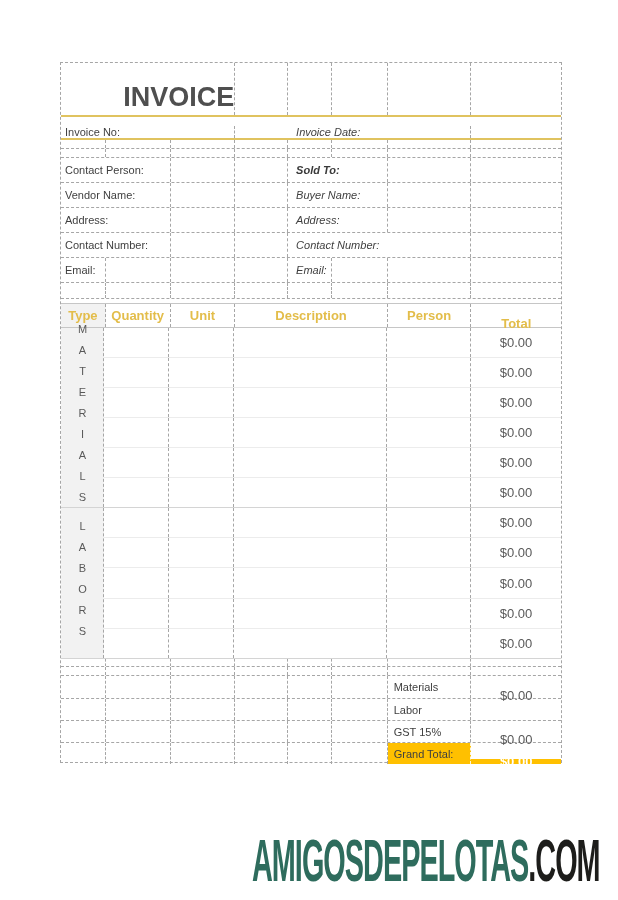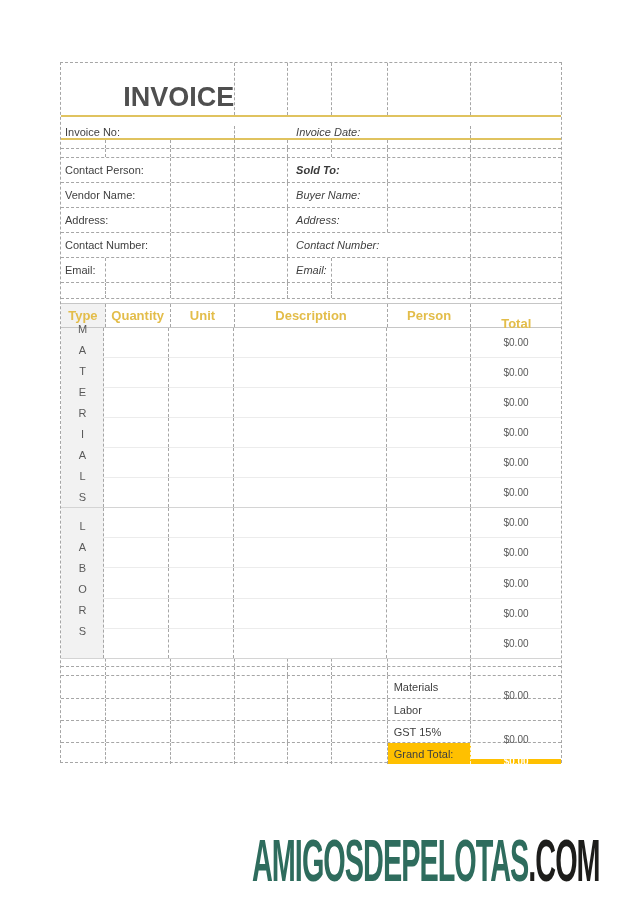--- a/index.html
+++ b/index.html
@@ -41,21 +41,21 @@
   .section { display: flex; border-bottom: 1px solid #d4d4d4; flex: none; }
   .type-col { width: 45px; background: #f2f2f2; border-right: 1px dashed var(--dash,#a6a6a6);
               display: flex; align-items: center; justify-content: center; }
   .type-label { writing-mode: vertical-rl; text-orientation: upright; letter-spacing: 9px;
                 font-size: 11px; color: #595959; line-height: 1; }
   .sec-rows { flex: 1; display: flex; flex-direction: column; }
   .drow { display: flex; border-bottom: 1px solid #ececec; flex: 1; }
   .drow:last-child { border-bottom: none; }
   .dcell { border-right: 1px dashed var(--dash,#a6a6a6); }
   .dcell.last { border-right: none; }
-  .money { display:flex; align-items:center; justify-content:center; font-size: 10px; color: #595959; }
+  .money { display:flex; align-items:center; justify-content:center; font-size: 13px; color: #595959; }
 
   
   .sum-label { font-size: 11px; color: #3f3f3f; padding-left: 6px; }
   .grand { background: var(--amber, #FFC000); }
   .grand .sum-label, .grand.money { color: #fff; font-weight: bold; }
   .grand-divider { border-right: 1px dashed rgba(255,255,255,.85) !important; text-align: center; }
 
   
   .footer-logo {
     position: absolute; left: 252px; top: 831px; white-space: nowrap;

